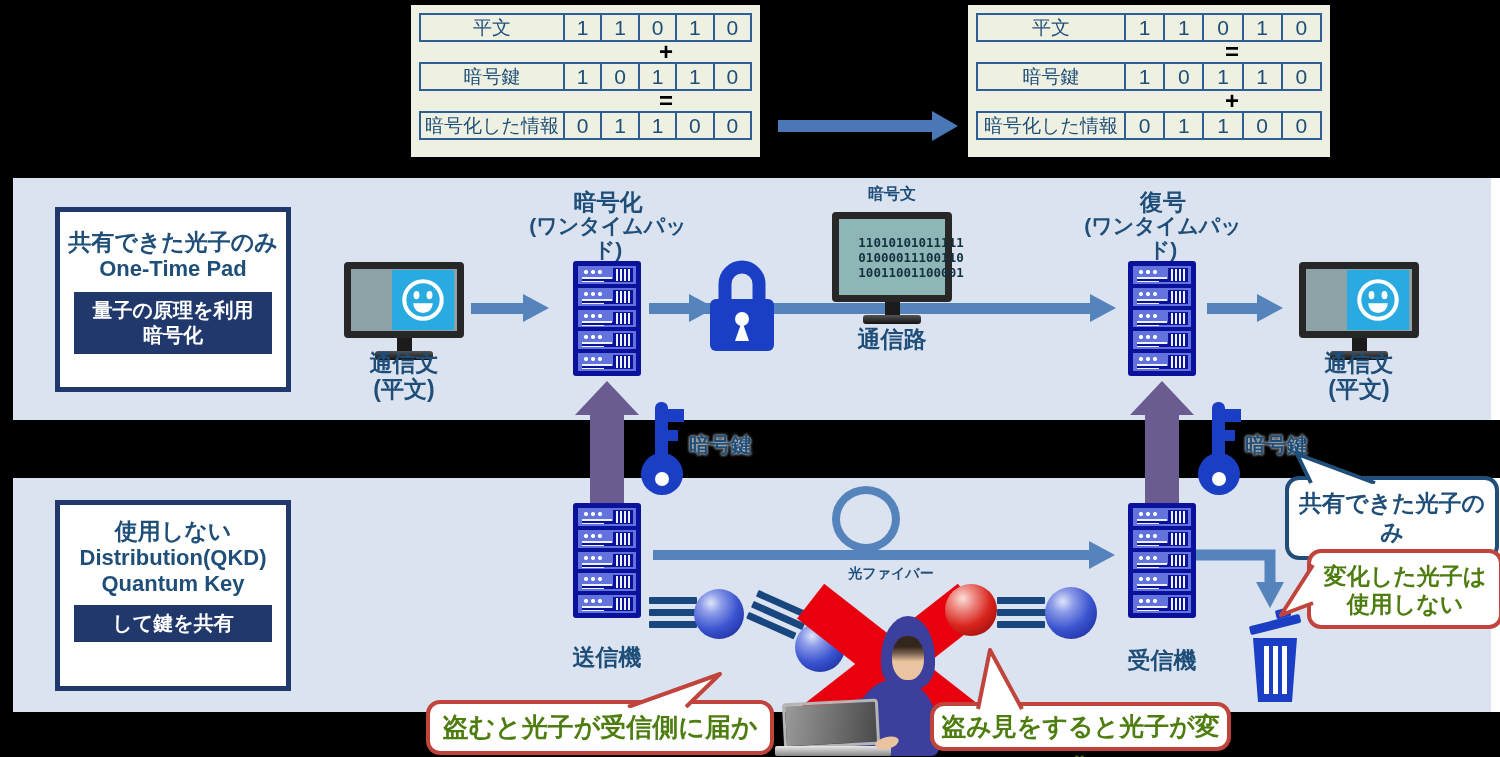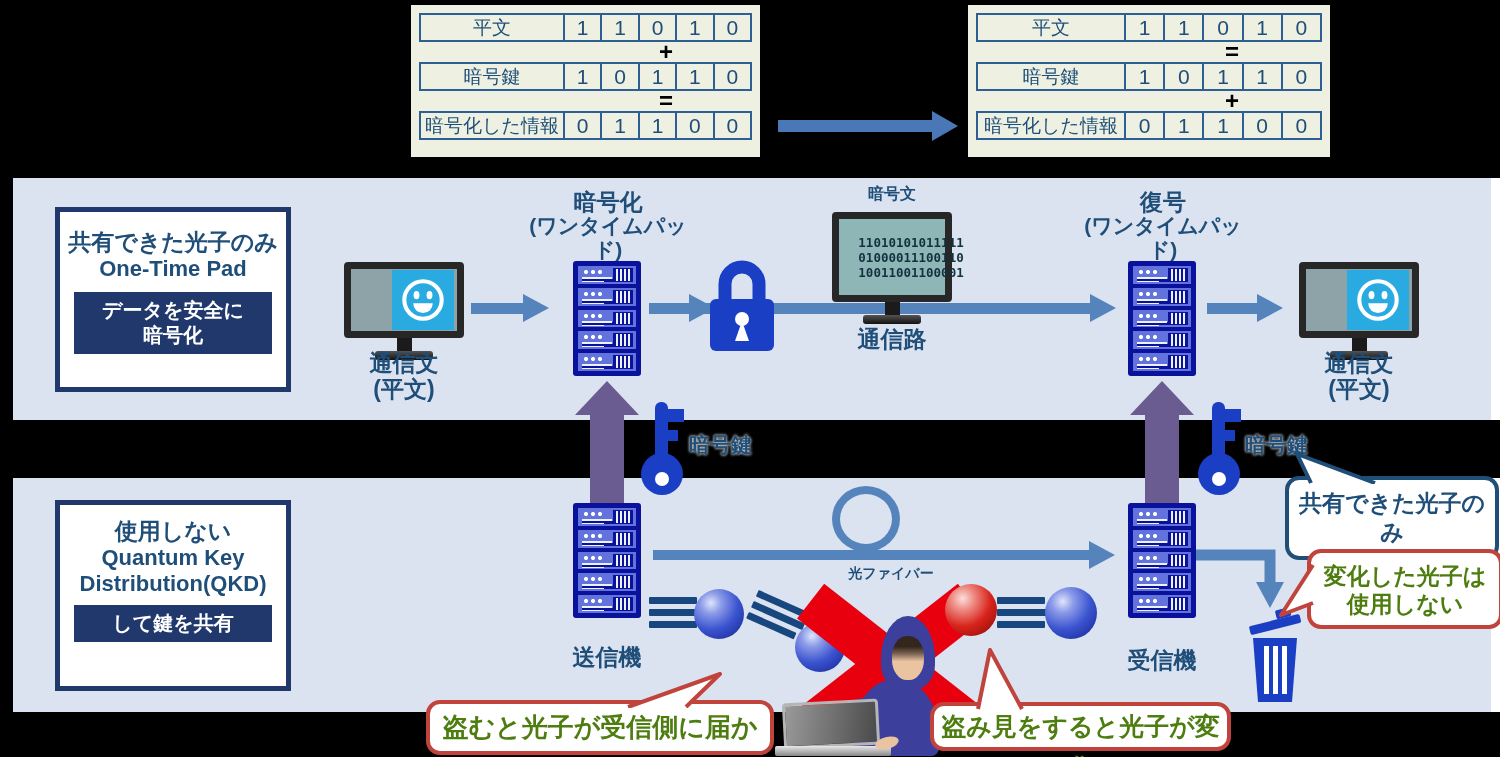--- a/index.html
+++ b/index.html
@@ -177,21 +177,21 @@
       <div class="tcell">1</div>
       <div class="tcell">0</div>
       <div class="tcell">0</div>
     </div>
   </div>
 
   <div class="infobox" style="left:42px;top:207px;width:236px;height:185px;">
     <div class="t1" style="margin-top:16px;">共有できた光子のみ</div>
     <div class="t2">One-Time Pad</div>
     <div class="badge">
-      <div>データを安全に</div>
+      <div>量子の原理を利用</div>
       <div>暗号化</div>
     </div>
   </div>
 
   <div class="monitor" style="left:331px;top:262px;">
     <div class="mon-screen">
       <div class="mon-sq">
         <svg width="52" height="52" viewBox="0 0 64 64">
           <circle cx="32" cy="32" r="23" fill="none" stroke="#fff" stroke-width="5"></circle>
           <ellipse cx="24" cy="26" rx="3.6" ry="5" fill="#fff"></ellipse>
@@ -313,22 +313,22 @@
       <rect x="26" y="12" width="18" height="13" fill="#1b3fc4"></rect>
       <rect x="26" y="33" width="12" height="11" fill="#1b3fc4"></rect>
       <circle cx="22" cy="77" r="21" fill="#1b3fc4"></circle>
       <circle cx="22" cy="82" r="7" fill="#fff"></circle>
     </svg>
   </div>
   <div class="keylabel" style="left:1232px;top:431px;">暗号鍵</div>
 
   <div class="infobox" style="left:42px;top:500px;width:236px;height:191px;">
     <div class="t1" style="margin-top:12px;">使用しない</div>
+    <div class="t2">Distribution(QKD)</div>
     <div class="t2">Quantum Key</div>
-    <div class="t2">Distribution(QKD)</div>
     <div class="badge" style="margin-top:8px;">
       <div>して鍵を共有</div>
     </div>
   </div>
 
   <div class="server" style="left:560px;top:503px;">
     <div class="srv-u"></div>
       <div class="srv-u"></div>
       <div class="srv-u"></div>
       <div class="srv-u"></div>

